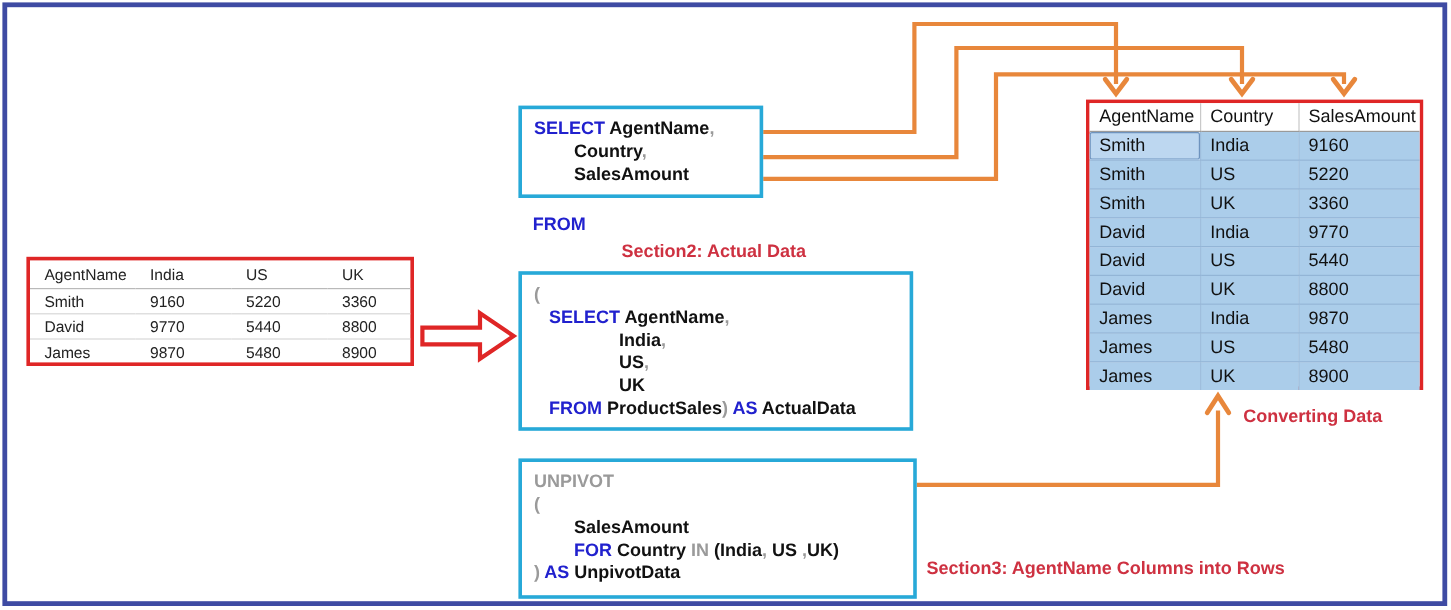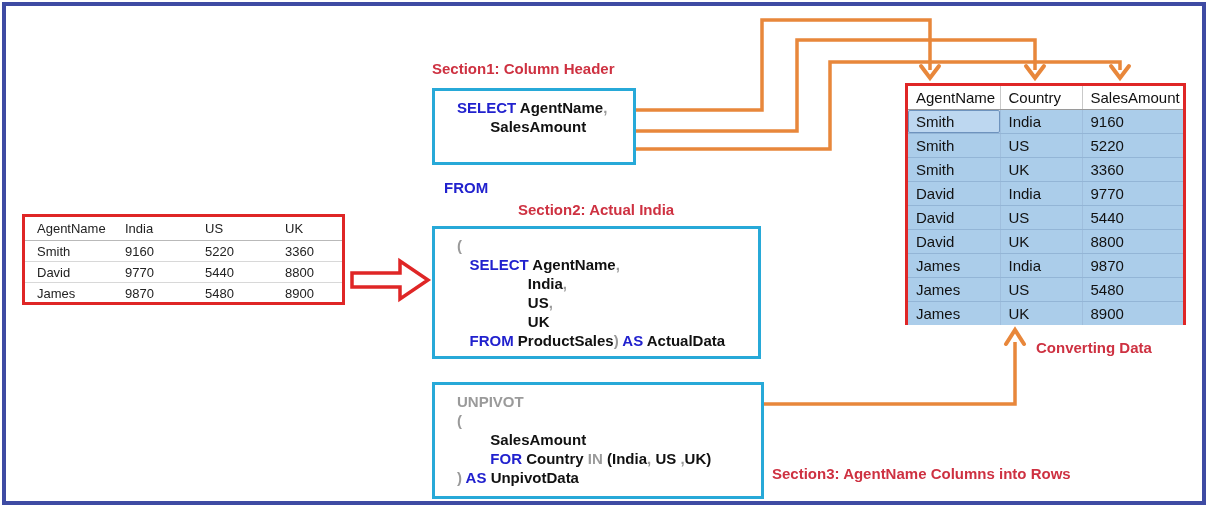--- a/index.html
+++ b/index.html
@@ -15,21 +15,21 @@
 
   
   .rlabel{position:absolute;color:var(--label_red);font-weight:bold;font-size:15px;line-height:20px;white-space:pre;}
 
   
   .codebox{
     position:absolute;background:#fff;border:3px solid var(--cyan_border);
     font-size:15px;font-weight:bold;line-height:19px;padding:7px 6px 4px 10px;
     white-space:pre;color:#111;
   }
-  .cl{white-space:pre;margin-left:12px;}
+  .cl{white-space:pre;}
   .tok-kw{color:var(--keyword_blue);}
   .tok-id{color:#111;}
   .tok-gy{color:var(--muted_gray);}
   .fromkw{position:absolute;color:var(--keyword_blue);font-weight:bold;font-size:15px;}
 
   
   .ltable{
     position:absolute;left:22px;top:214px;width:323px;height:91px;
     background:#fff;border:3px solid var(--red_border);box-sizing:border-box;
   }
@@ -117,26 +117,25 @@
             <td>8900</td>
           </tr>
         </tbody>
       </table>
   </div>
 
   <svg class="redarrow" width="84" height="48" viewBox="0 0 84 48">
     <polygon points="3,17 51,17 51,5 79,24 51,43 51,31 3,31" fill="#ffffff" stroke="#df2626" stroke-width="3.5"></polygon>
   </svg>
 
-  <div class="rlabel" style="left:432px;top:59px;">Section1: Column Header</div>
-  <div class="codebox" style="left:432px;top:88px;width:182px;height:60px;"><div class="cl"><span class="tok-kw">SELECT </span><span class="tok-id">AgentName</span><span class="tok-gy">,</span></div><div class="cl"><span class="tok-id">        SalesAmount</span></div></div>
+  <div class="codebox" style="left:432px;top:88px;width:182px;height:60px;"><div class="cl"><span class="tok-kw">SELECT </span><span class="tok-id">AgentName</span><span class="tok-gy">,</span></div><div class="cl"><span class="tok-id">        Country</span><span class="tok-gy">,</span></div><div class="cl"><span class="tok-id">        SalesAmount</span></div></div>
 
   <div class="fromkw" style="left:444px;top:179px;">FROM</div>
 
-  <div class="rlabel" style="left:518px;top:200px;">Section2: Actual India</div>
+  <div class="rlabel" style="left:518px;top:200px;">Section2: Actual Data</div>
   <div class="codebox" style="left:432px;top:226px;width:307px;height:116px;"><div class="cl"><span class="tok-gy">(</span></div><div class="cl"><span class="tok-id">   </span><span class="tok-kw">SELECT </span><span class="tok-id">AgentName</span><span class="tok-gy">,</span></div><div class="cl"><span class="tok-id">                 India</span><span class="tok-gy">,</span></div><div class="cl"><span class="tok-id">                 US</span><span class="tok-gy">,</span></div><div class="cl"><span class="tok-id">                 UK</span></div><div class="cl"><span class="tok-id">   </span><span class="tok-kw">FROM </span><span class="tok-id">ProductSales</span><span class="tok-gy">)</span><span class="tok-kw"> AS </span><span class="tok-id">ActualData</span></div></div>
 
   <div class="codebox" style="left:432px;top:382px;width:310px;height:100px;"><div class="cl"><span class="tok-gy">UNPIVOT</span></div><div class="cl"><span class="tok-gy">(</span></div><div class="cl"><span class="tok-id">        SalesAmount</span></div><div class="cl"><span class="tok-id">        </span><span class="tok-kw">FOR </span><span class="tok-id">Country </span><span class="tok-gy">IN </span><span class="tok-id">(India</span><span class="tok-gy">, </span><span class="tok-id">US </span><span class="tok-gy">,</span><span class="tok-id">UK)</span></div><div class="cl"><span class="tok-gy">) </span><span class="tok-kw">AS </span><span class="tok-id">UnpivotData</span></div></div>
   <div class="rlabel" style="left:772px;top:424px;">
     <div>Section3: AgentName Columns into Rows</div>
     
   </div>
 
   <div class="rlabel" style="left:1036px;top:338px;">Converting Data</div>
 

